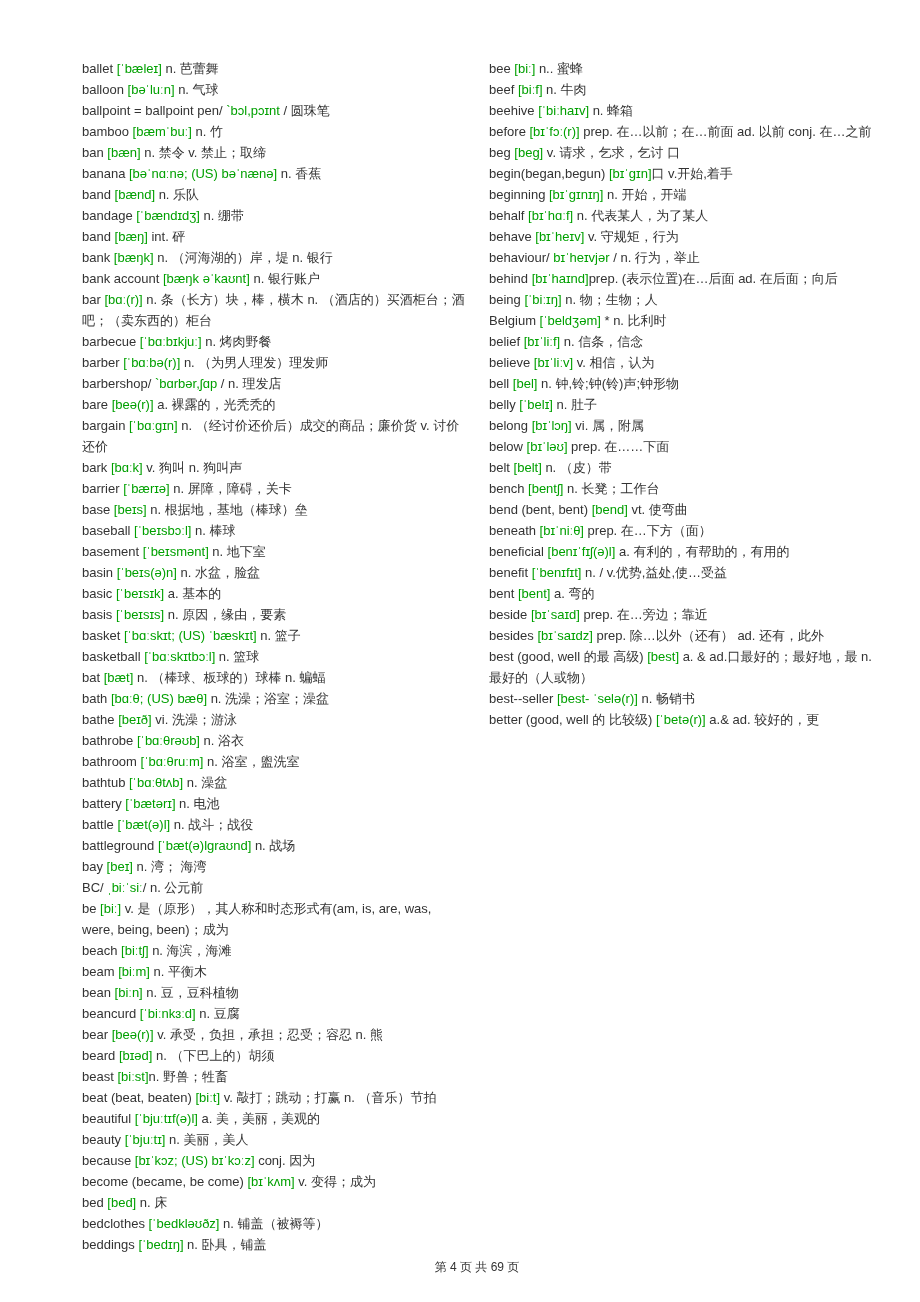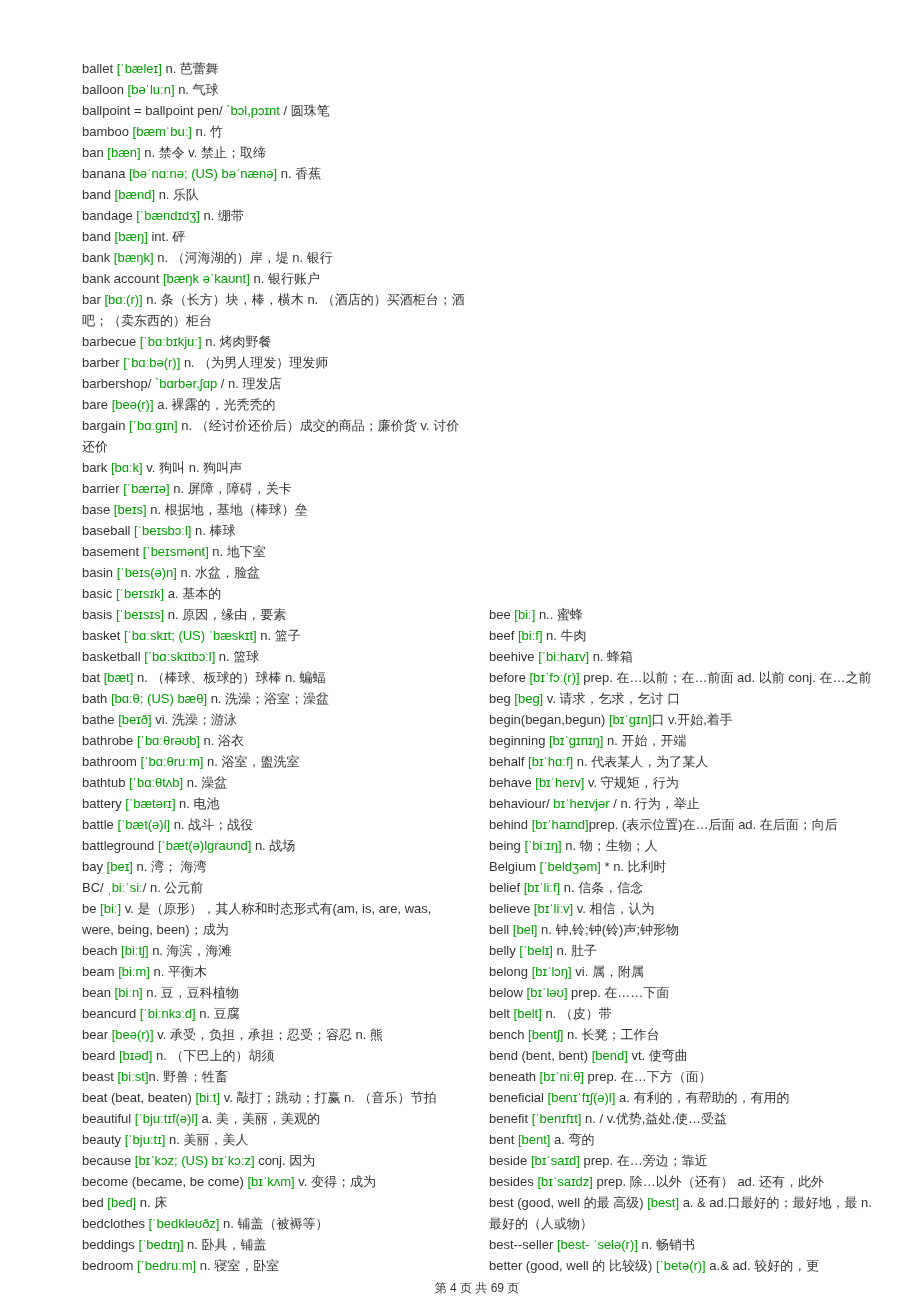--- a/index.html
+++ b/index.html
@@ -11,21 +11,20 @@
     background: #fff;
     width: 920px;
   }
   .page {
     padding: 58px 48px 20px 82px;
     box-sizing: border-box;
   }
   .columns {
     display: flex;
     gap: 24px;
-    align-items: flex-end;
   }
   .col {
     flex: 1;
     line-height: 21px;
   }
   .col-right {
     position: relative;
   }
   .entry {
     margin-bottom: 0;
@@ -93,21 +92,20 @@
         <div class="entry"><span>beard </span><span class="ipa">[bɪəd]</span><span> n. （下巴上的）胡须</span></div>
         <div class="entry"><span>beast </span><span class="ipa">[biːst]</span><span>n. 野兽；牲畜</span></div>
         <div class="entry"><span>beat (beat, beaten) </span><span class="ipa">[biːt]</span><span> v. 敲打；跳动；打赢 n. （音乐）节拍</span></div>
         <div class="entry"><span>beautiful </span><span class="ipa">[ˈbjuːtɪf(ə)l]</span><span> a. 美，美丽，美观的</span></div>
         <div class="entry"><span>beauty </span><span class="ipa">[ˈbjuːtɪ]</span><span> n. 美丽，美人</span></div>
         <div class="entry"><span>because </span><span class="ipa">[bɪˈkɔz; (US) bɪˈkɔːz]</span><span> conj. 因为</span></div>
         <div class="entry"><span>become (became, be come) </span><span class="ipa">[bɪˈkʌm]</span><span> v. 变得；成为</span></div>
         <div class="entry"><span>bed </span><span class="ipa">[bed]</span><span> n. 床</span></div>
         <div class="entry"><span>bedclothes </span><span class="ipa">[ˈbedkləʊðz]</span><span> n. 铺盖（被褥等）</span></div>
         <div class="entry"><span>beddings </span><span class="ipa">[ˈbedɪŋ]</span><span> n. 卧具，铺盖</span></div>
-        <div class="entry"><span>bedroom </span><span class="ipa">[ˈbedruːm]</span><span> n. 寝室，卧室</span></div>
       </div>
     <div class="col col-right" id="col-right">
       <div class="entry"><span>bee </span><span class="ipa">[biː]</span><span> n.. 蜜蜂</span></div>
         <div class="entry"><span>beef </span><span class="ipa">[biːf]</span><span> n. 牛肉</span></div>
         <div class="entry"><span>beehive </span><span class="ipa">[ˈbiːhaɪv]</span><span> n. 蜂箱</span></div>
         <div class="entry"><span>before </span><span class="ipa">[bɪˈfɔː(r)]</span><span> prep. 在…以前；在…前面 ad. 以前 conj. 在…之前</span></div>
         <div class="entry"><span>beg </span><span class="ipa">[beɡ]</span><span> v. 请求，乞求，乞讨 口</span></div>
         <div class="entry"><span>begin(began,begun) </span><span class="ipa">[bɪˈɡɪn]</span><span>口 v.开始,着手</span></div>
         <div class="entry"><span>beginning </span><span class="ipa">[bɪˈɡɪnɪŋ]</span><span> n. 开始，开端</span></div>
         <div class="entry"><span>behalf </span><span class="ipa">[bɪˈhɑːf]</span><span> n. 代表某人，为了某人</span></div>

